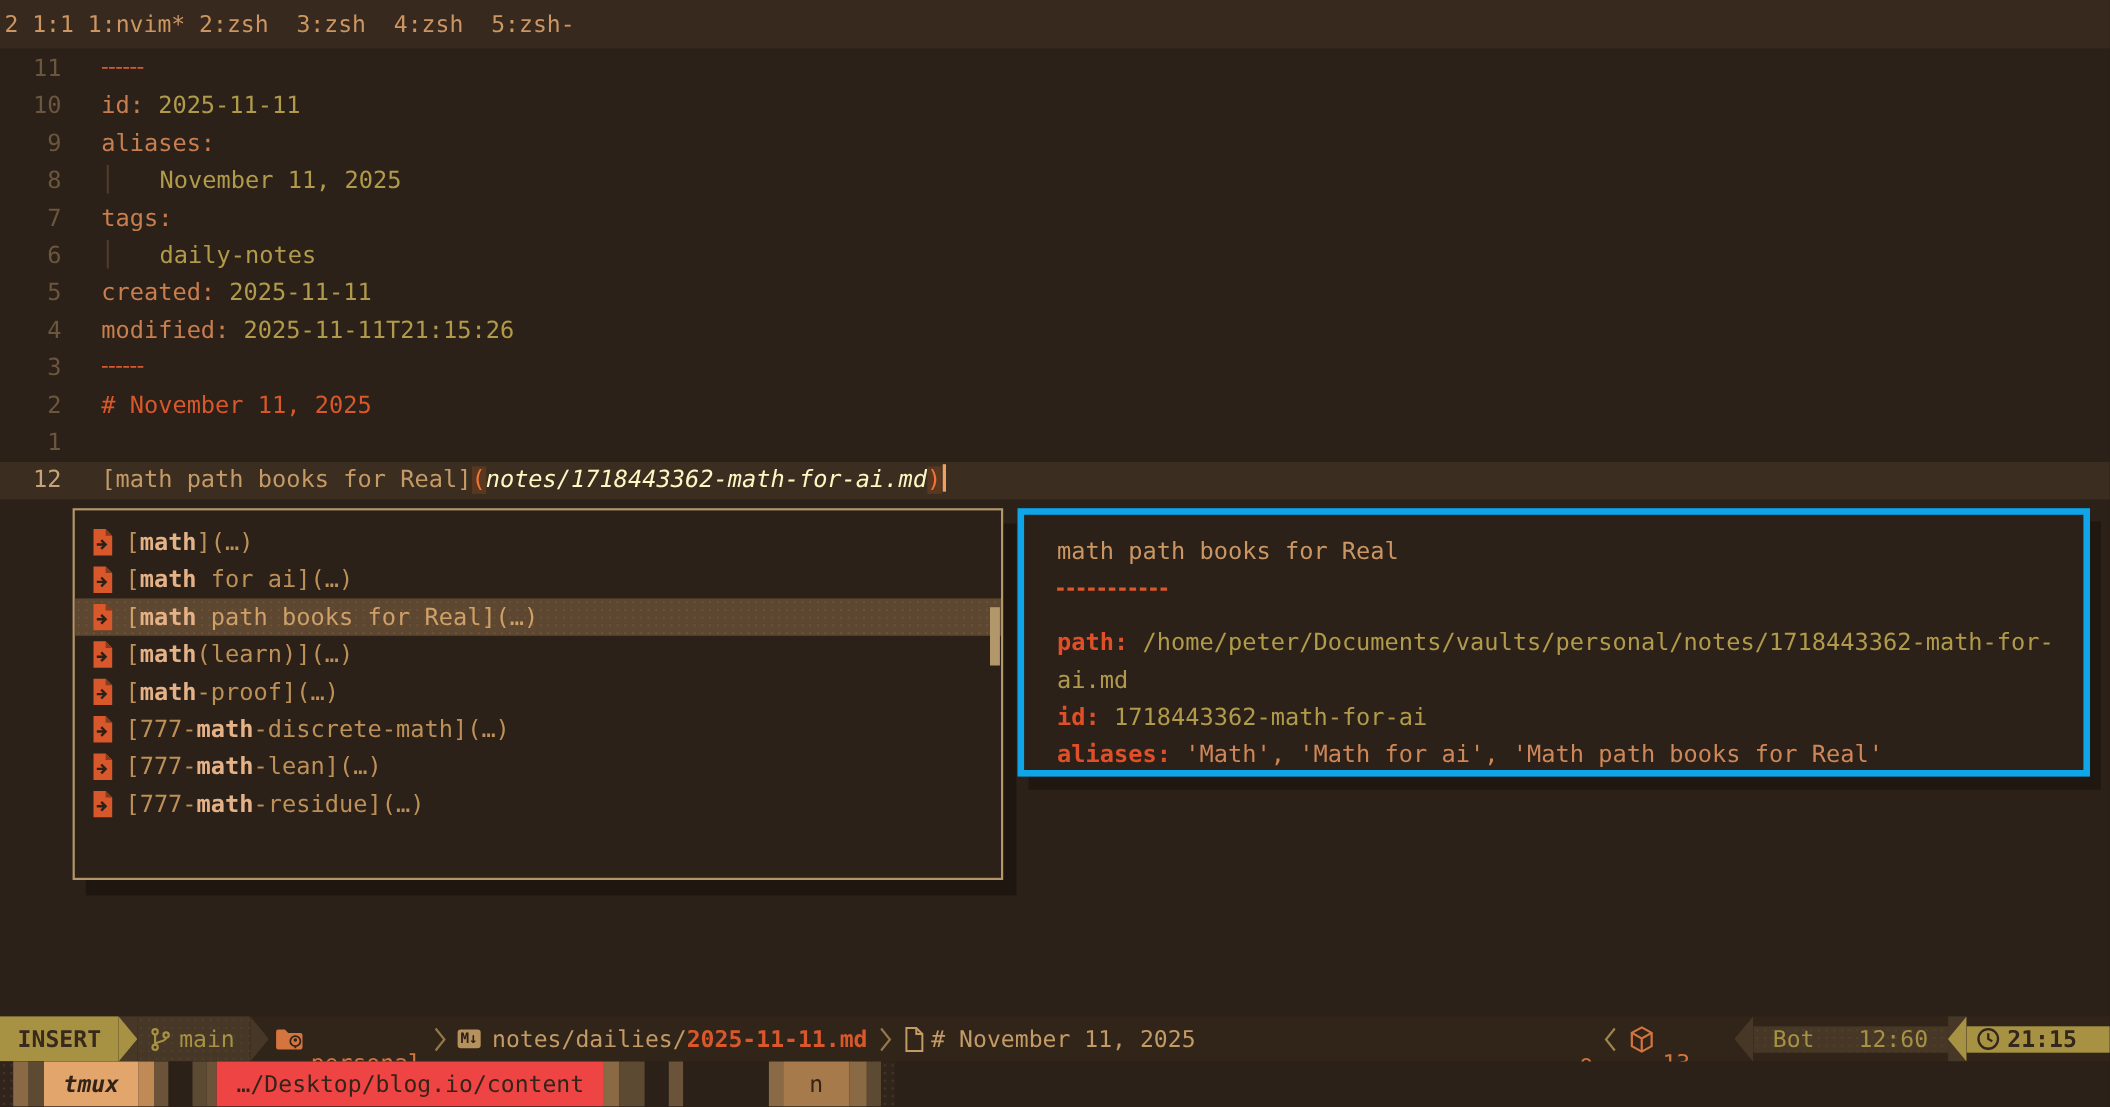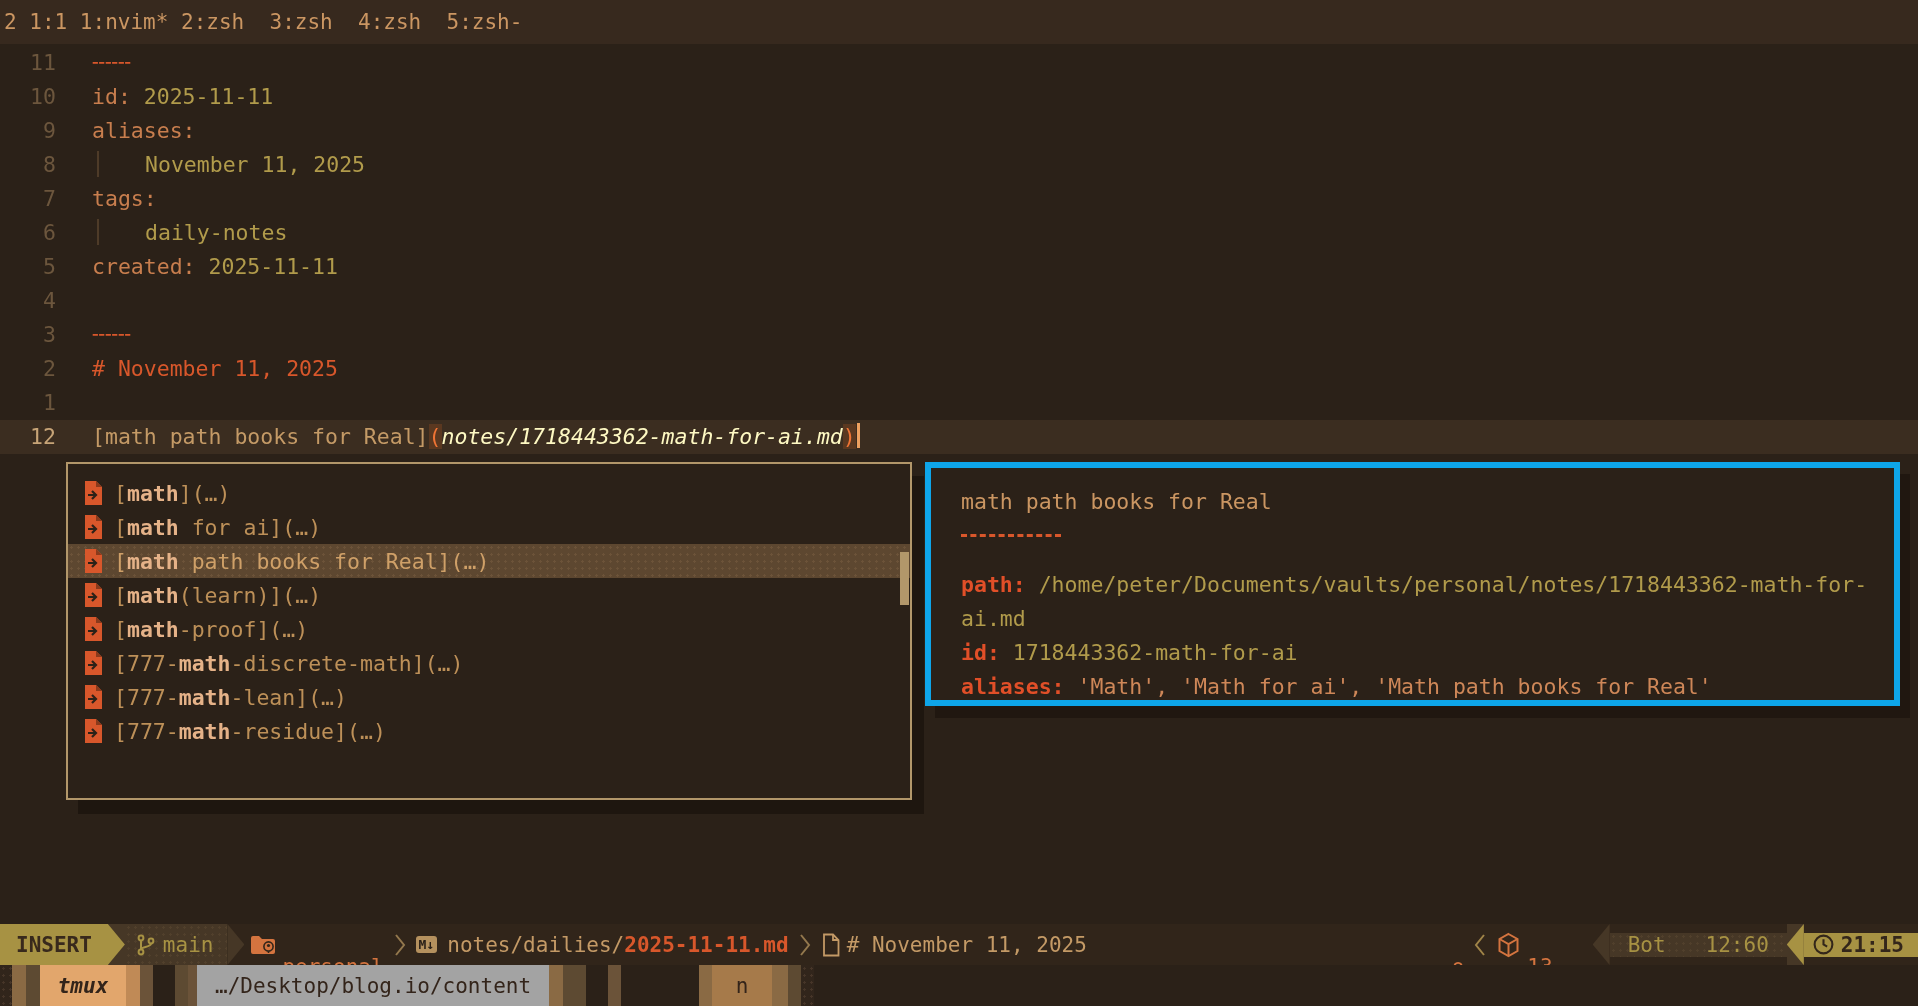--- a/index.html
+++ b/index.html
@@ -85,33 +85,33 @@
   .mdicon{display:inline-block;background:#b5915e;color:#2b2118;font-size:13px;font-weight:bold;
     line-height:17px;padding:0 3px;border-radius:3px;margin-right:10px;}
   .spacer{flex:1 1 auto;}
   .seg-right{display:flex;align-items:center;}
   .arrow-l{width:17px;align-self:stretch;}
   .al1 .tri{width:100%;height:100%;background:#463726;clip-path:polygon(100% 0,0 50%,100% 100%);}
   .seg-bot{background:#463726;color:#a79243;padding:0 18px;
     background-image:radial-gradient(#51402c 1px,transparent 1.2px);background-size:7px 7px;}
   .al2{background:#463726;}
   .al2 .tri{width:100%;height:100%;background:#a79243;clip-path:polygon(100% 0,0 50%,100% 100%);}
-  .seg-time{background:#a79243;color:#33261a;padding:0 14px 0 8px;font-weight:bold;}
+  .seg-time{background:#a79243;color:#33261a;padding:0 30px 0 8px;font-weight:bold;}
   .gap40{display:inline-block;width:40px;}
   .icn{display:inline-flex;align-items:center;margin-right:6px;}
   
   .zbar{
     position:absolute;left:0;top:965px;width:1918px;height:41px;
     background:#2b2118;display:flex;align-items:stretch;font-size:21px;
   }
   .zseg{display:flex;align-items:center;justify-content:center;white-space:pre;color:#33241a;}
   .zdot{background-image:radial-gradient(#463528 1.2px,transparent 1.4px);background-size:7px 7px;background-color:#31251b;}
   .zc1{background:#8a6a44;} .zc2{background:#5d4a32;} .zc3{background:#c08a56;} .zc4{background:#6b5339;}
   .z-tmux{background:#e2a66c;font-style:italic;font-weight:bold;}
-  .z-path{background:#a3a3a3;padding:0 18px;}
+  .z-path{background:#ef4444;padding:0 18px;}
   .z-n{background:#a67a4a;padding:0 12px;}
   .w12{width:12px;} .w14{width:14px;} .w13{width:13px;} .w9{width:9px;} .w22{width:22px;}
   .w23{width:23px;} .w16{width:16px;} .w36{min-width:36px;} .w78{width:78px;} .w86{min-width:86px;}
 </style>
 </head>
 <body>
 
 <div class="topbar">2 1:1 1:nvim* 2:zsh  3:zsh  4:zsh  5:zsh-</div>
 
 <div class="editor">
@@ -147,20 +147,21 @@
       <span class="ct"><span class="iguide"></span><span class="val">daily-notes</span></span>
     </div>
 
     <div class="row">
       <span class="nr">5</span>
       <span class="ct"><span class="key">created: </span><span class="val">2025-11-11</span></span>
     </div>
 
     <div class="row">
       <span class="nr">4</span>
+      <span class="ct"><span class="key">modified: </span><span class="val">2025-11-11T21:15:26</span></span>
     </div>
 
     <div class="row">
       <span class="nr">3</span>
       <span class="ct"><span class="delim">╌╌╌</span></span>
     </div>
 
     <div class="row">
       <span class="nr">2</span>
       <span class="ct"><span class="heading"># November 11, 2025</span></span>

